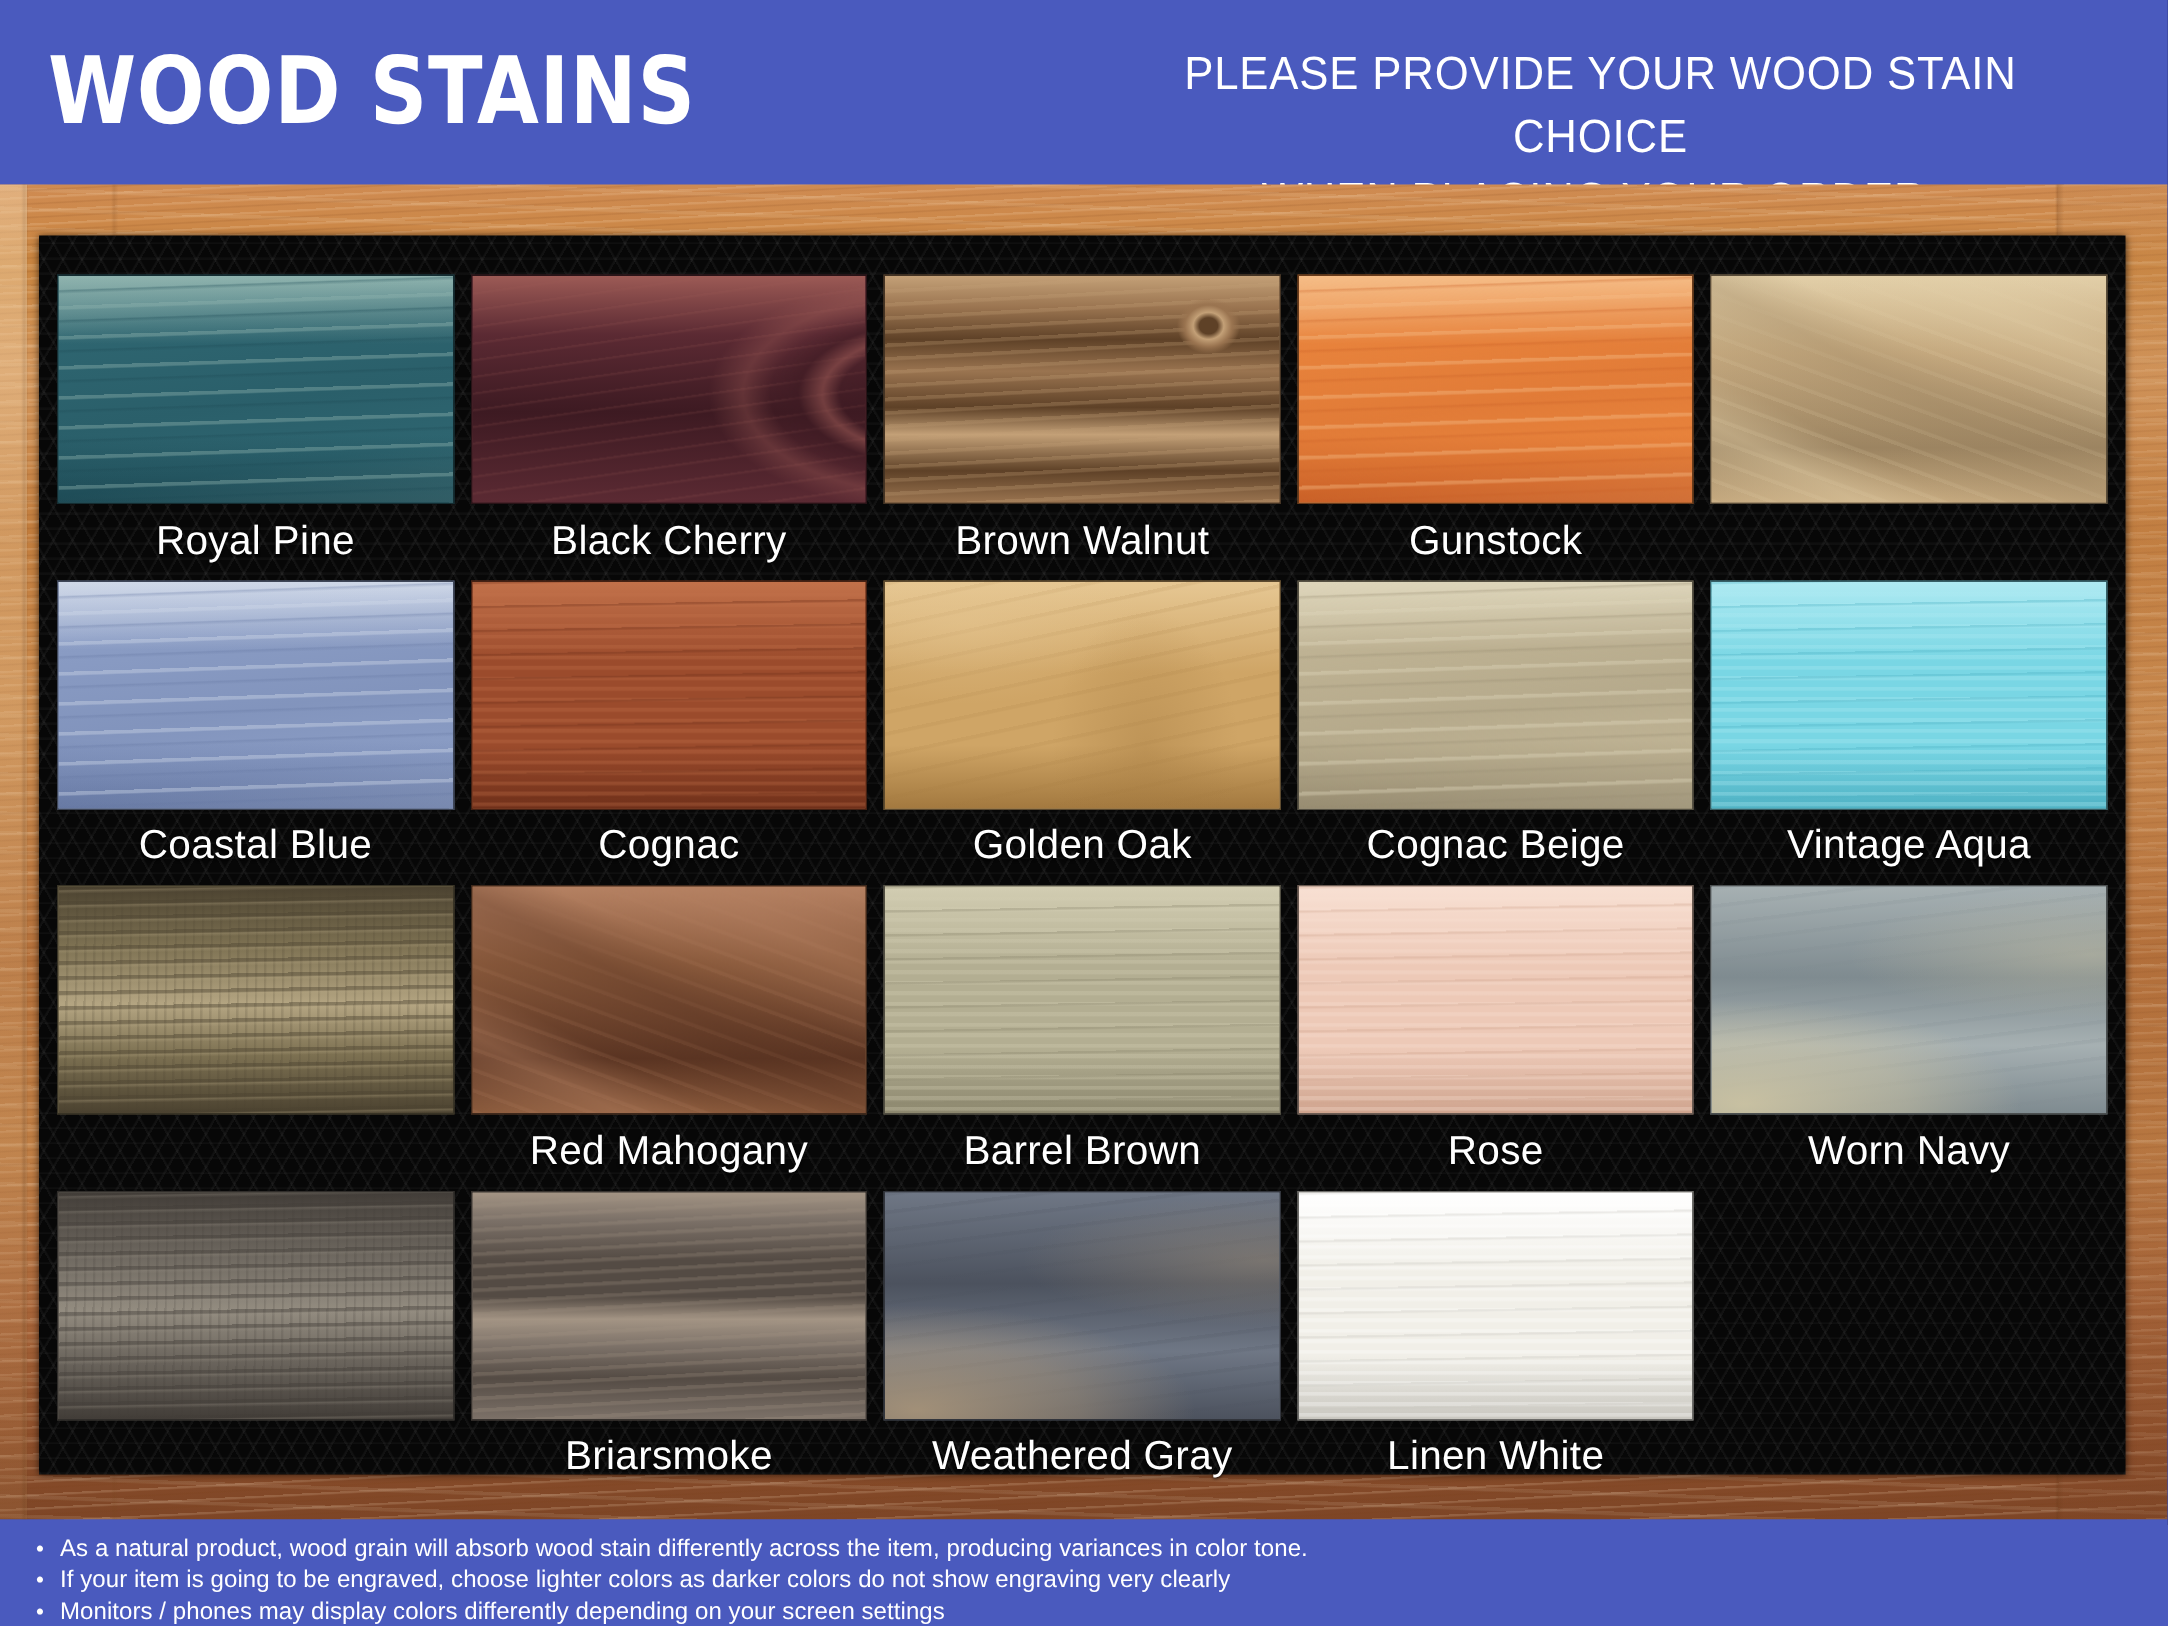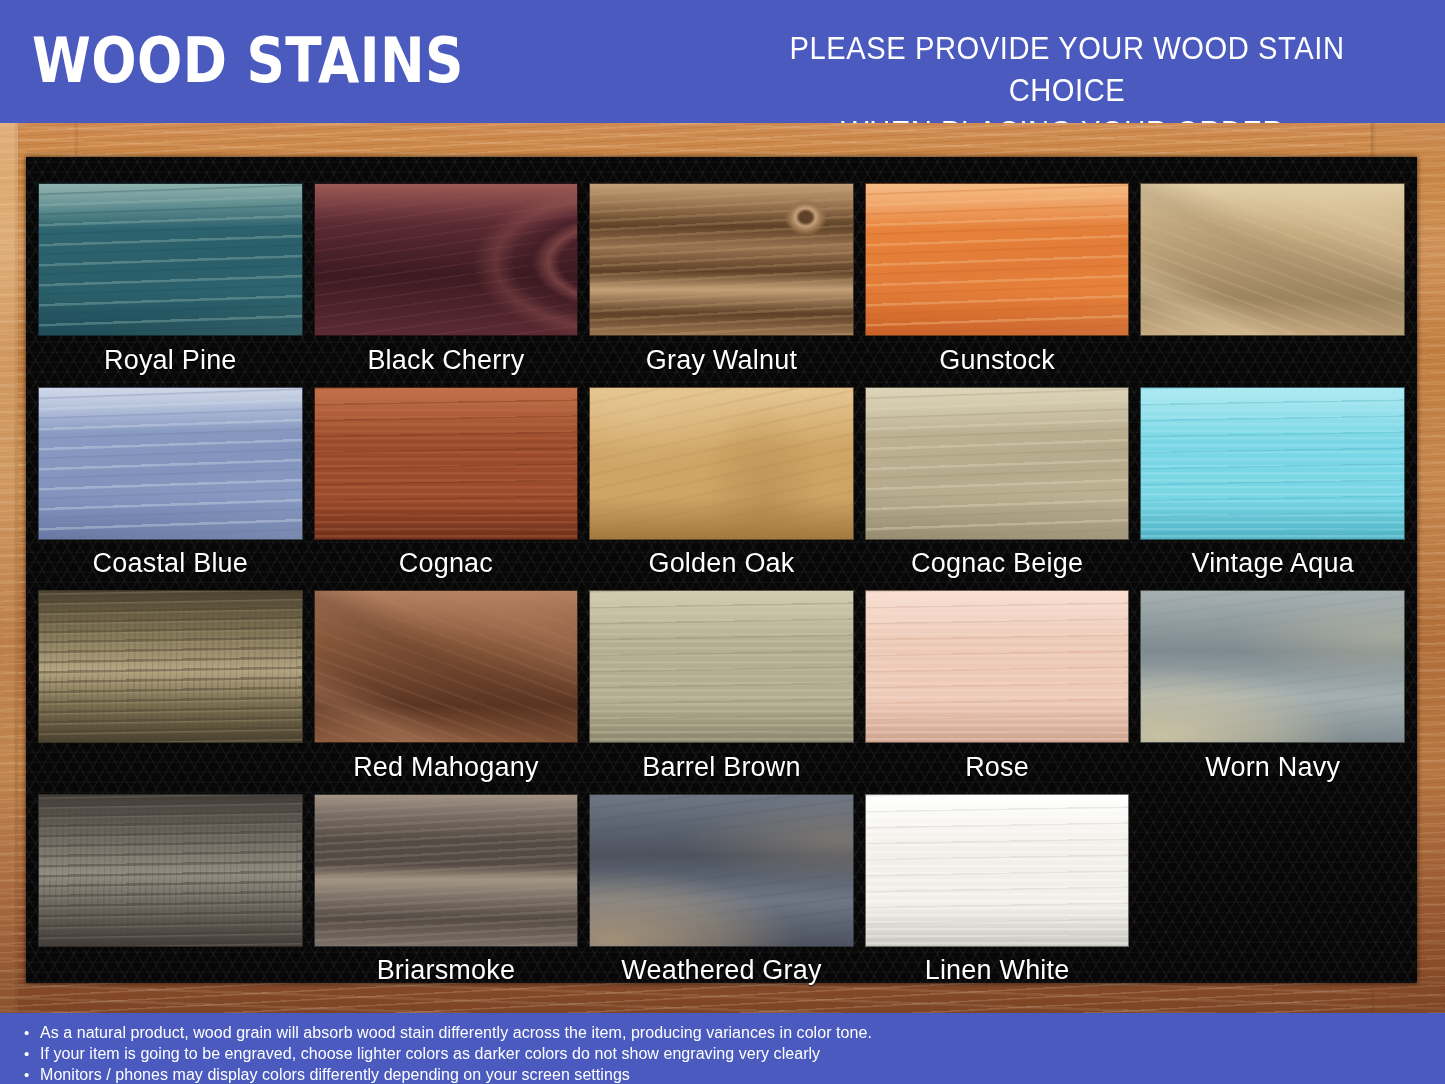--- a/index.html
+++ b/index.html
@@ -264,21 +264,21 @@
         <div class="stain-cell">
           <div class="swatch" style="background: rgb(91, 42, 51);">
             <div class="grain" style="background: radial-gradient(230px 120px at 118% 52%, transparent 0%, transparent 28%, rgba(156, 90, 85, 0.55) 33%, rgba(61, 26, 34, 0.5) 40%, transparent 48%, rgba(156, 90, 85, 0.35) 56%, transparent 66%), radial-gradient(150px 80px at 108% 48%, rgba(61, 26, 34, 0.4) 0%, transparent 55%), repeating-linear-gradient(172deg, rgba(156, 90, 85, 0.16) 0px, rgba(156, 90, 85, 0.16) 1px, transparent 2px, transparent 11px), linear-gradient(rgb(156, 90, 85) 0%, rgb(91, 42, 51) 26%, rgb(61, 26, 34) 60%, rgb(91, 42, 51) 100%);"></div>
           </div>
           <div class="stain-label">Black Cherry</div>
         </div>
         <div class="stain-cell">
           <div class="swatch" style="background: rgb(154, 116, 80);">
             <div class="grain" style="background: radial-gradient(34px 30px at 82% 22%, rgb(94, 65, 39) 0%, rgb(94, 65, 39) 18%, rgb(195, 160, 119) 30%, rgb(154, 116, 80) 46%, transparent 62%), repeating-linear-gradient(177deg, rgba(195, 160, 119, 0.28) 0px, rgba(195, 160, 119, 0.28) 2px, transparent 3px, transparent 9px), linear-gradient(rgb(195, 160, 119) 0%, rgb(154, 116, 80) 14%, rgb(94, 65, 39) 28%, rgb(154, 116, 80) 42%, rgb(94, 65, 39) 58%, rgb(195, 160, 119) 70%, rgb(94, 65, 39) 86%, rgb(154, 116, 80) 100%);"></div>
           </div>
-          <div class="stain-label">Gray Walnut</div>
+          <div class="stain-label">Brown Walnut</div>
         </div>
         <div class="stain-cell">
           <div class="swatch" style="background: rgb(232, 131, 60);">
             <div class="grain" style="background: repeating-linear-gradient(178deg, rgba(245, 188, 134, 0.4) 0px, rgba(245, 188, 134, 0.4) 2px, transparent 3px, transparent 9px, rgba(201, 95, 38, 0.32) 10px, transparent 12px, transparent 20px), linear-gradient(172deg, rgba(245, 188, 134, 0.3) 0%, transparent 22%, rgba(201, 95, 38, 0.22) 55%, transparent 78%, rgba(245, 188, 134, 0.18) 100%), linear-gradient(rgb(245, 188, 134) 0%, rgb(232, 131, 60) 30%, rgb(232, 131, 60) 70%, rgb(201, 95, 38) 100%);"></div>
           </div>
           <div class="stain-label">Gunstock</div>
         </div>
         <div class="stain-cell">
           <div class="swatch" style="background: rgb(197, 169, 127);">
             <div class="grain" style="background: linear-gradient(28deg, transparent 0%, rgba(226, 207, 168, 0.42) 18%, transparent 30%, rgba(156, 132, 97, 0.34) 50%, transparent 62%, rgba(226, 207, 168, 0.34) 80%, transparent 95%), repeating-linear-gradient(20deg, rgba(226, 207, 168, 0.16) 0px, rgba(226, 207, 168, 0.16) 2px, transparent 3px, transparent 13px), linear-gradient(rgb(226, 207, 168) 0%, rgb(197, 169, 127) 34%, rgb(156, 132, 97) 76%, rgb(197, 169, 127) 100%);"></div>

